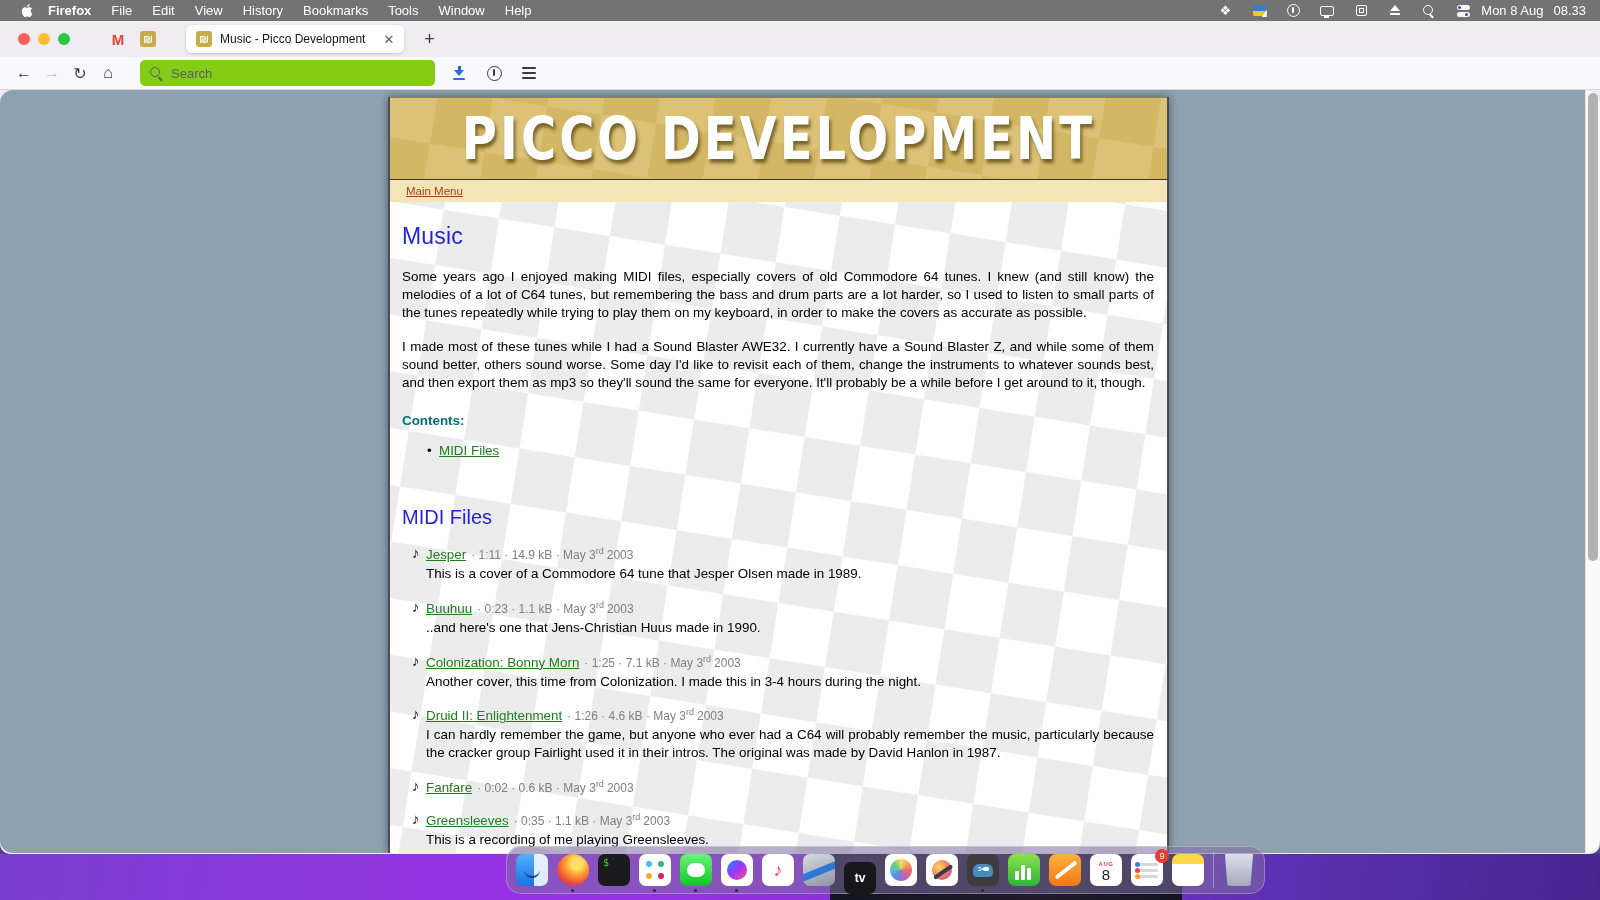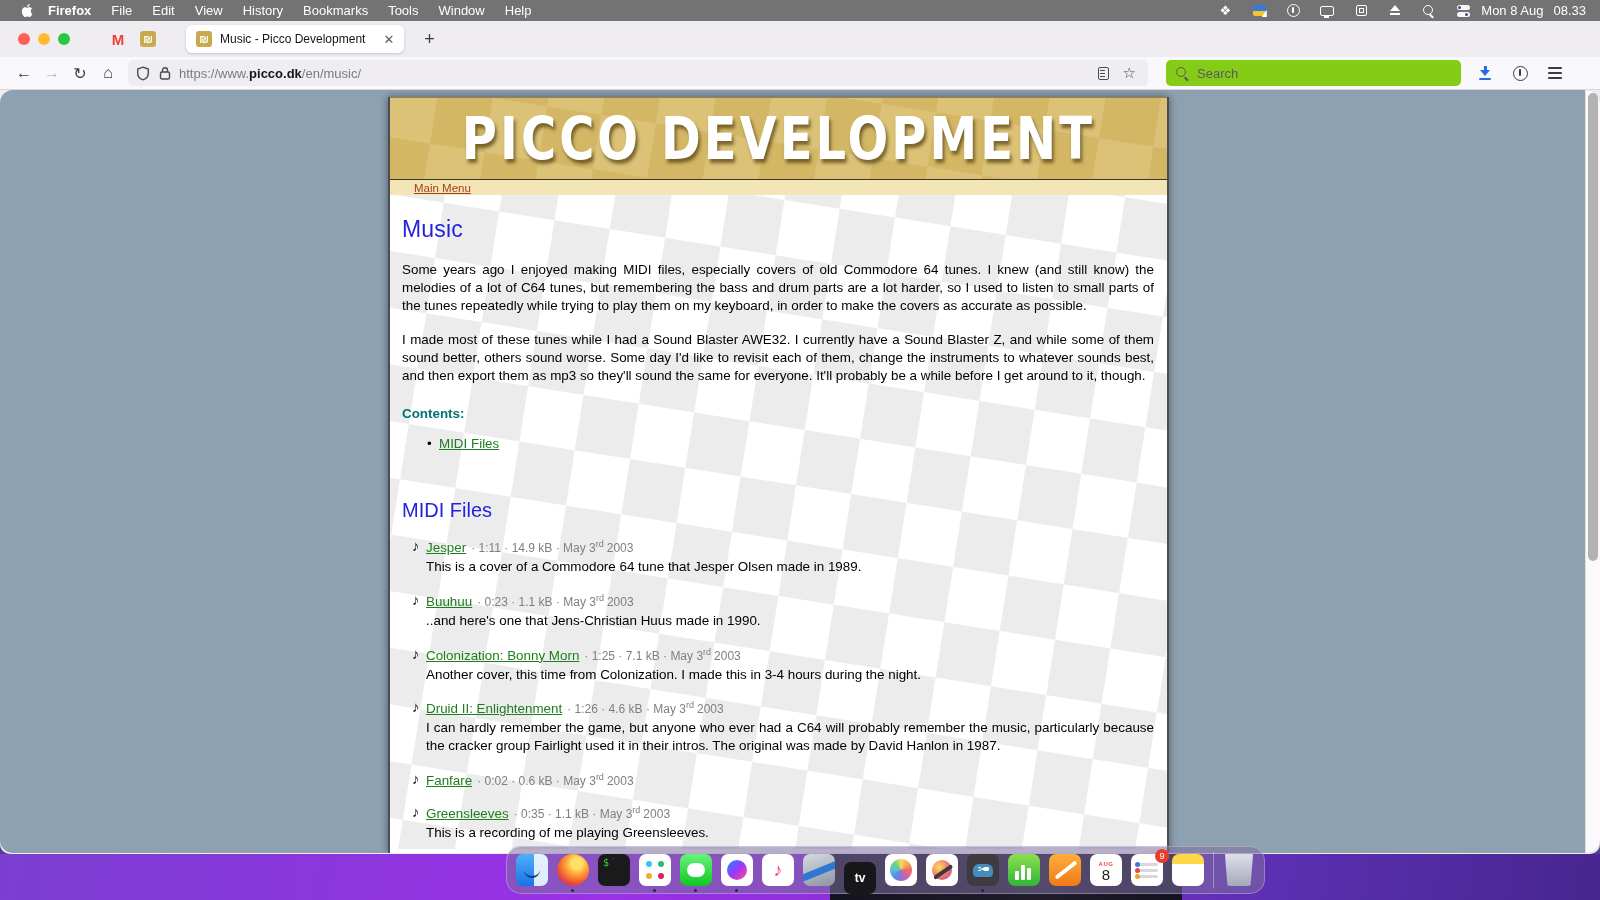--- a/index.html
+++ b/index.html
@@ -87,21 +87,21 @@
   .content { position:absolute; left:388px; top:7px; width:781px; height:756px;
     border-left:2px solid #4c4c54; border-right:2px solid #4c4c54; box-shadow:0 0 8px rgba(0,0,0,.45); background:#fff; }
   .banner { height:82px; background:#d7bb67; position:relative; overflow:hidden;
     display:flex; align-items:center; justify-content:center; border-top:1px solid #9a843d; }
   .banner .chk { position:absolute; inset:-120px; background:
       conic-gradient(rgba(255,255,255,.10) 90deg, rgba(0,0,0,.02) 90deg 180deg, rgba(255,255,255,.10) 180deg 270deg, rgba(0,0,0,.02) 270deg);
     background-size:110px 110px; transform:rotate(9deg); }
   .banner h1 { position:relative; color:#fff; font-family:"DejaVu Sans", sans-serif; font-weight:bold;
     font-size:47px; letter-spacing:3px; transform:scale(1.02,1.25); white-space:nowrap;
     text-shadow:2px 3px 3px rgba(70,52,8,.65); }
-  .menustrip { height:16px; background:#f3e5b5; border-top:1px solid #3c3627; display:flex; align-items:center; padding:0 24px; }
+  .menustrip { height:23px; background:#f3e5b5; border-top:1px solid #3c3627; display:flex; align-items:center; padding:0 16px; }
   .menustrip a { color:#a2401c; font-size:11.5px; text-decoration:underline; }
 
   .page { position:relative; height:654px; overflow:hidden; background:#fff; }
   .page .chk { position:absolute; inset:-160px; background:
       conic-gradient(#ececec 90deg, #ffffff 90deg 180deg, #ececec 180deg 270deg, #ffffff 270deg);
     background-size:112px 112px; transform:rotate(9deg); }
   .pagein { position:relative; padding:13px 13px 0 12px; font-size:13.4px; color:#000; }
   .h-music { color:#2323dd; font-size:23px; font-weight:500; margin:8px 0 18px 0; letter-spacing:.2px; }
   .para { text-align:justify; line-height:1.36; margin-bottom:15px; }
   .contents-label { color:#007373; font-weight:bold; margin:21px 0 0 0; }
@@ -252,38 +252,20 @@
       <span class="close">✕</span>
     </span>
     <span class="newtab">+</span>
   </div>
 
   <div class="toolbar">
     <span class="navbtn">←</span>
     <span class="navbtn disabled">→</span>
     <span class="navbtn">↻</span>
     <span class="navbtn">⌂</span>
-    <span class="urlbar">
-      <span>
-        <svg class="mini" width="14" height="15" viewBox="0 0 14 15">
-            <path fill="none" stroke="#4a4a54" stroke-width="1.4" d="M7 1.2 12.3 3v4.2c0 3.2-2.2 5.6-5.3 6.6C3.9 12.8 1.7 10.4 1.7 7.2V3z"></path>
-          </svg>
-      </span>
-      <span style="margin-left:9px">
-        <svg class="mini" width="12" height="14" viewBox="0 0 12 14">
-            <rect x="1.5" y="6" width="9" height="7" rx="1.5" fill="none" stroke="#4a4a54" stroke-width="1.4"></rect>
-            <path fill="none" stroke="#4a4a54" stroke-width="1.4" d="M3.5 6V4.2a2.5 2.5 0 0 1 5 0V6"></path>
-          </svg>
-      </span>
-      <span class="url"><span>https://www.</span><b>picco.dk</b><span>/en/music/</span></span>
-      <span class="ubicons">
-        <span class="icn-reader"></span>
-        <span class="star">☆</span>
-      </span>
-    </span>
     <span class="searchbar">
       <span class="mag-dark"></span>
       <span class="ph">Search</span>
     </span>
     <span class="toolicons">
       <span class="icn-dl">
           <span class="bar"></span>
         </span>
       <span class="icn-warn"></span>
       <span class="icn-burger">

